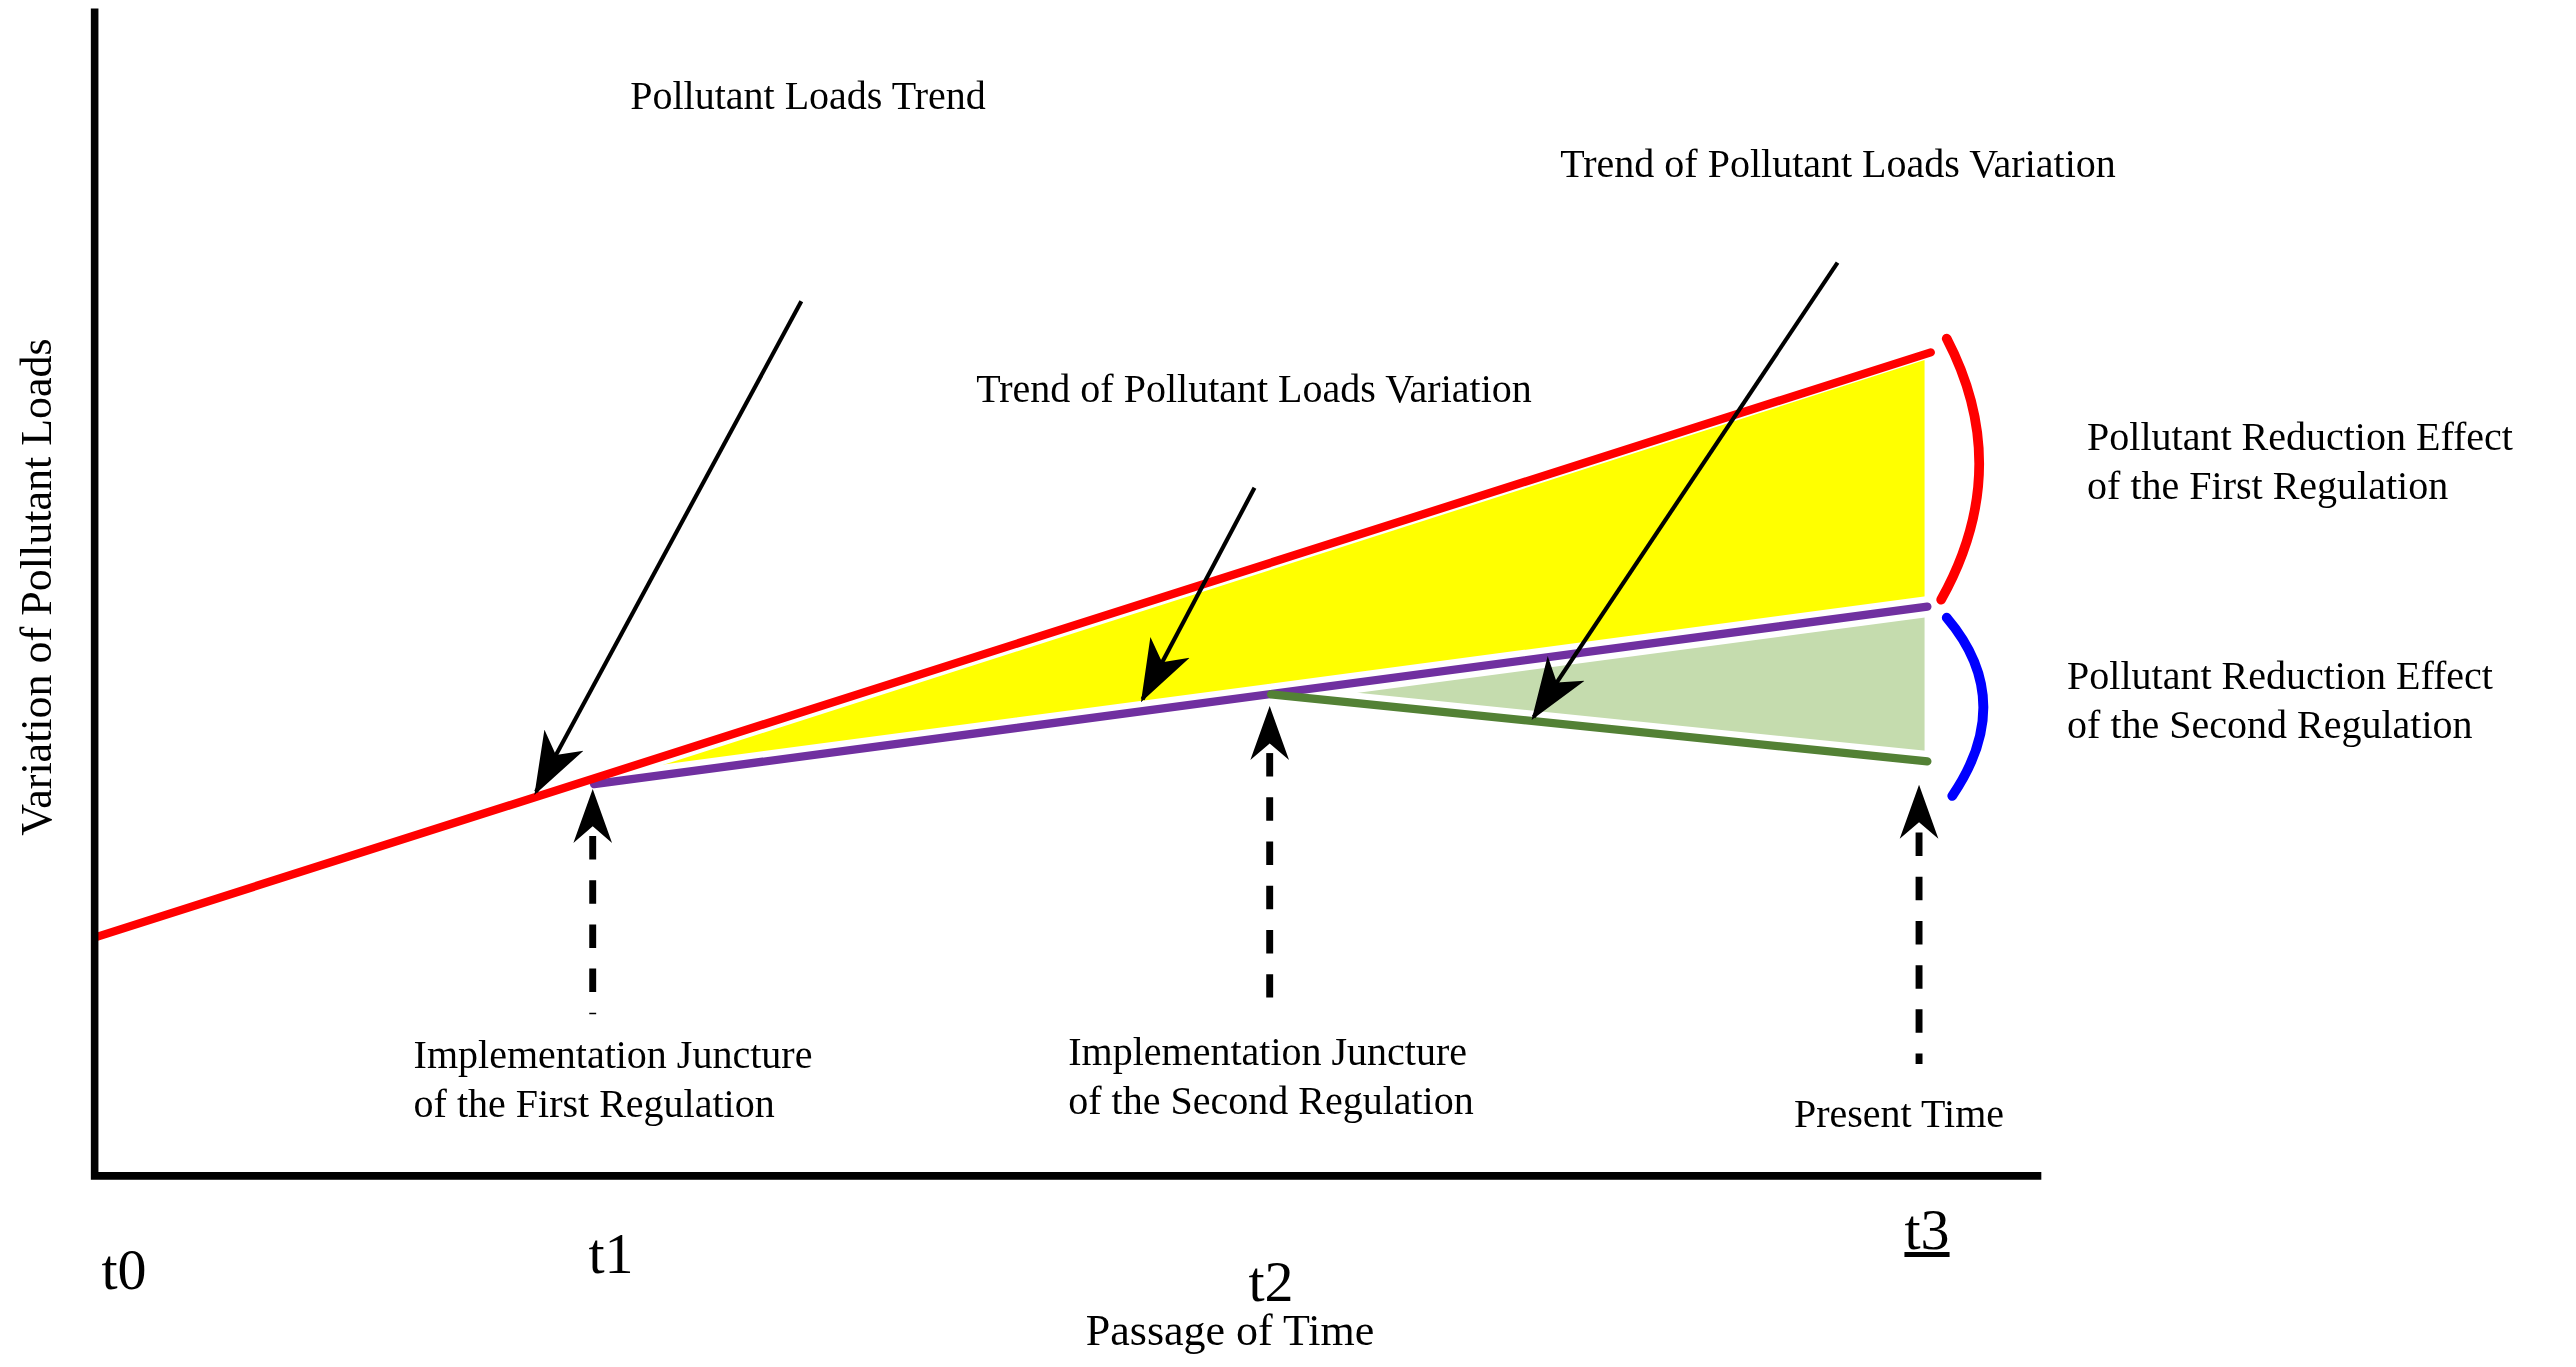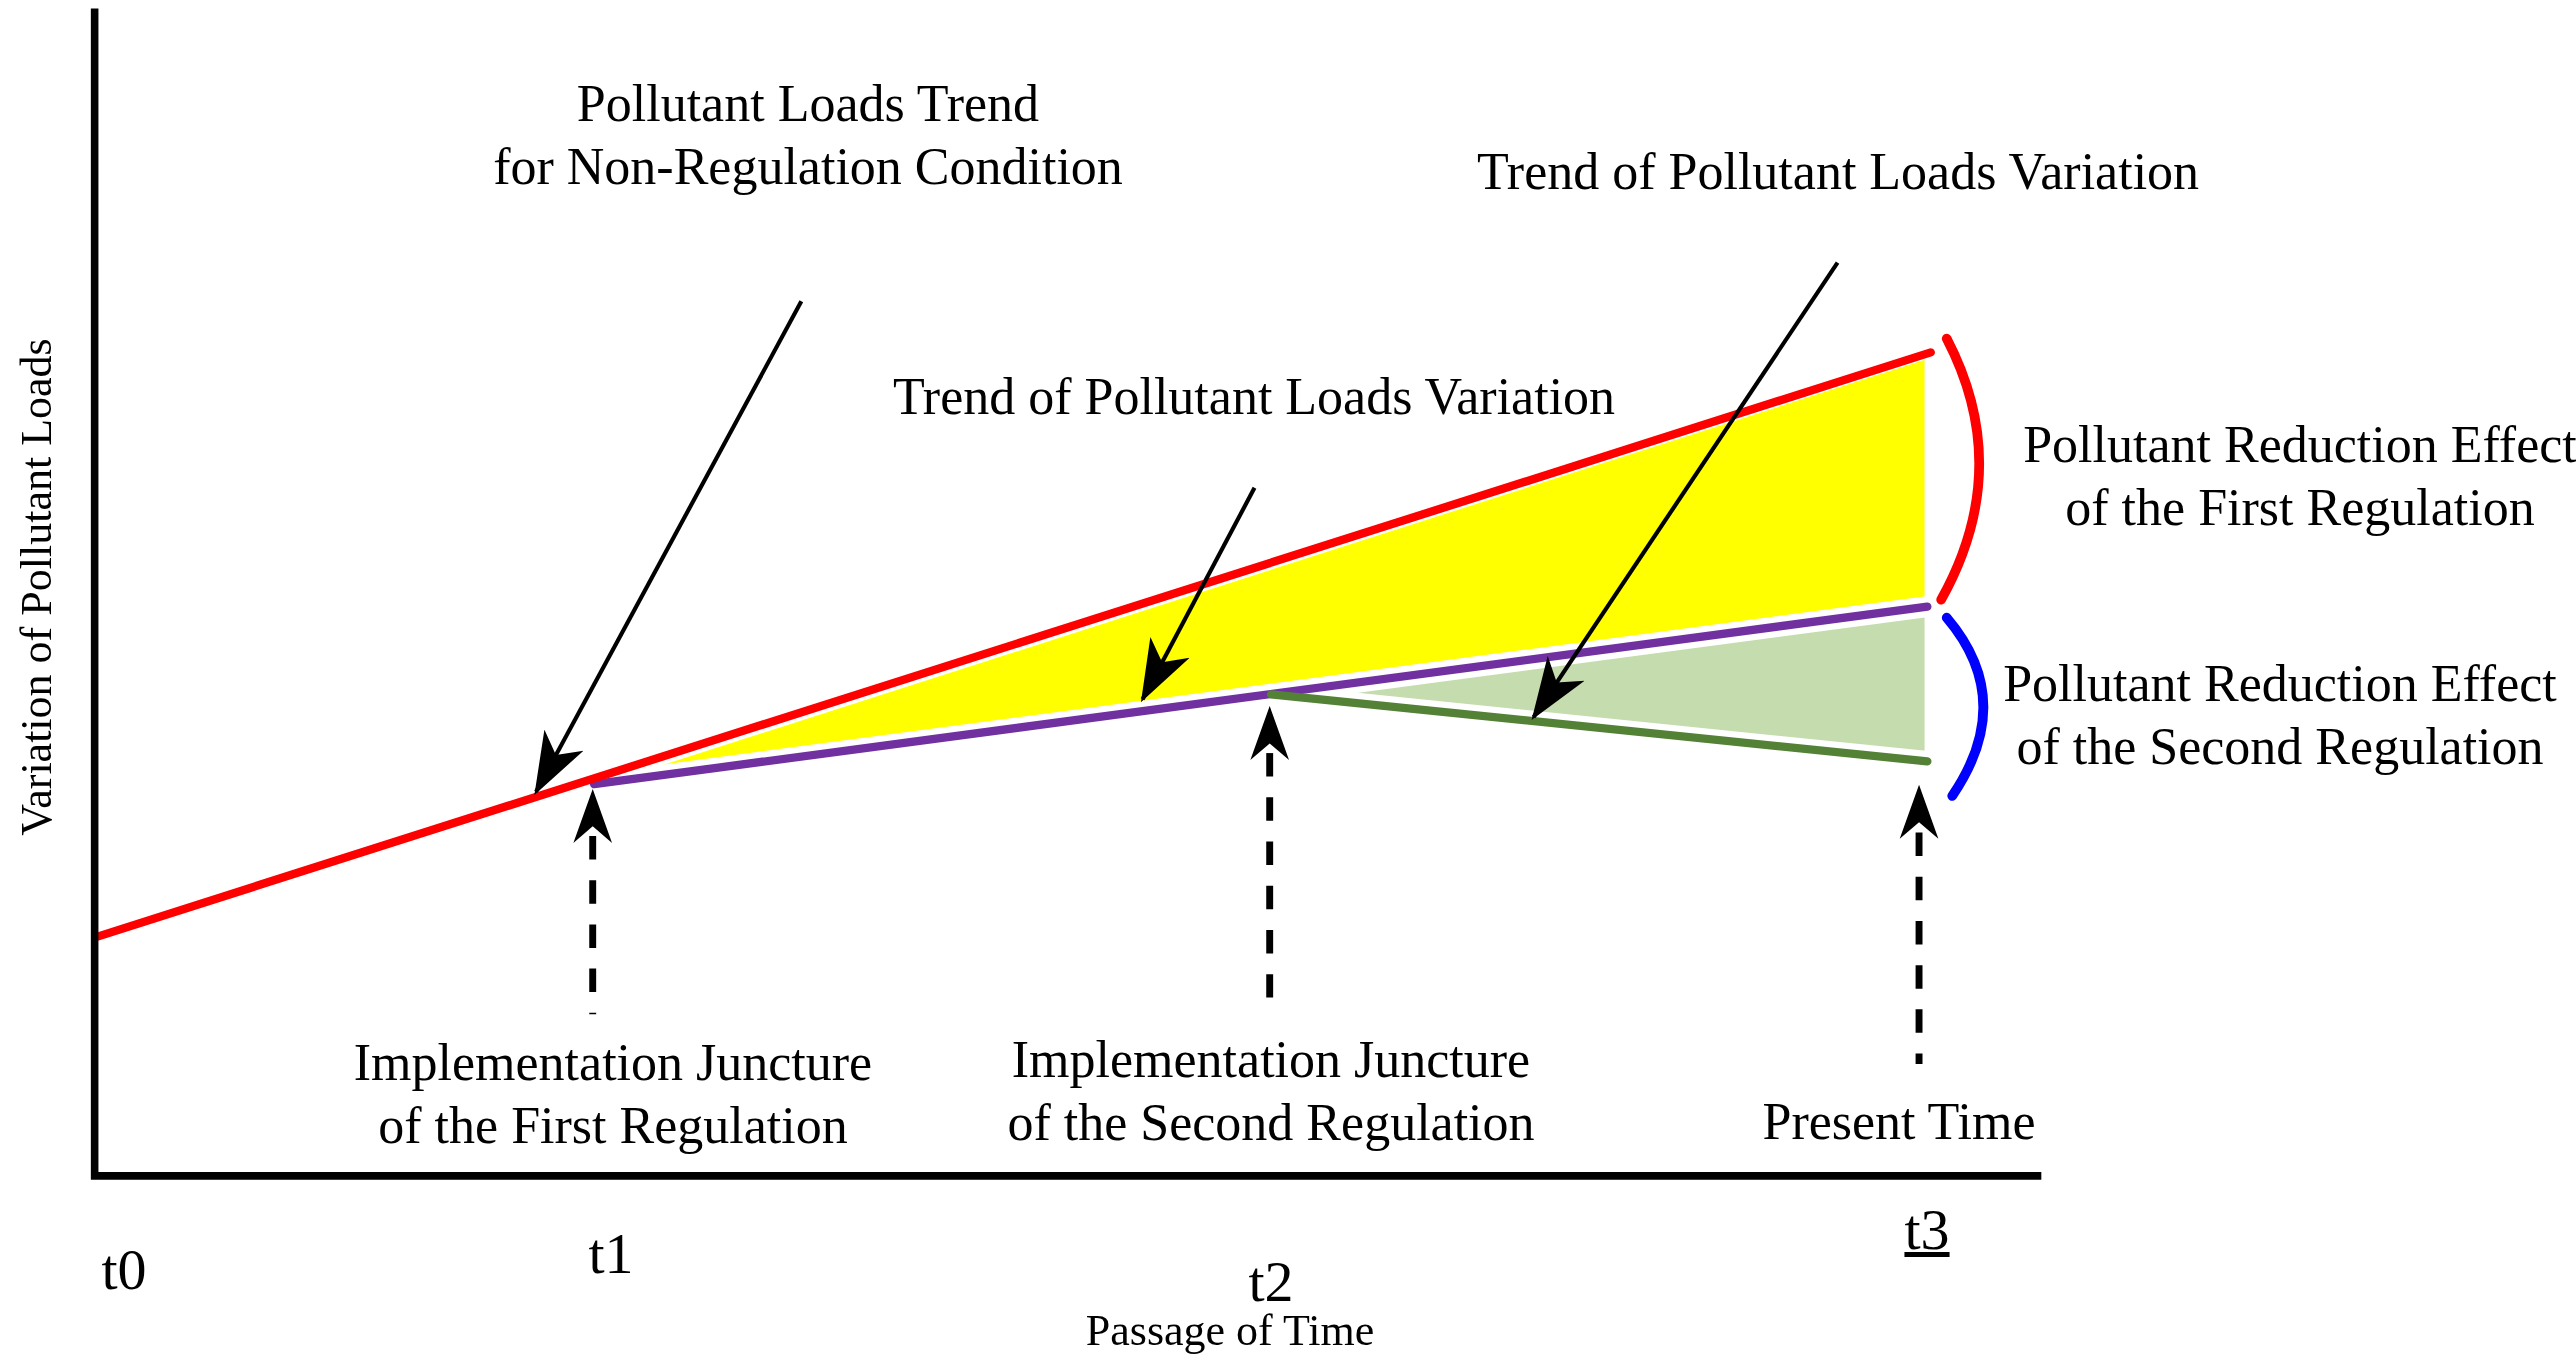--- a/index.html
+++ b/index.html
@@ -8,22 +8,22 @@
     width:2576px; height:1368px;
     background:#ffffff;
     font-family:"Liberation Serif", serif;
     color:#000;
     overflow:hidden;
   }
   svg.layer { position:absolute; left:0; top:0; }
   .label {
     position:absolute;
     transform:translateX(-50%);
-    text-align:center;
-    font-size:52px;
+    text-align:left;
+    font-size:40px;
     line-height:1.22;
     white-space:nowrap;
   }
   .label span { display:block; }
   .tick {
     position:absolute;
     transform:translateX(-50%);
     font-size:58px;
     line-height:1;
   }
@@ -87,21 +87,20 @@
   <div class="ylabel">Variation of Pollutant Loads</div>
   <div class="xlabel">Passage of Time</div>
 
   <div class="tick" style="left:124px; top:1201px;margin-top:40px;">t0</div>
   <div class="tick" style="left:611px; top:1201px;margin-top:24px;">t1</div>
   <div class="tick" style="left:1271px; top:1253px;">t2</div>
   <div class="tick" style="left:1927px; top:1201px;text-decoration:underline;">t3</div>
 
   <div class="label" style="left:808px; top:72px;">
     <span>Pollutant Loads Trend</span>
-    <span>for Non-Regulation Condition</span>
   </div>
 
   <div class="label" style="left:1838px; top:140px;">
     <span>Trend of Pollutant Loads Variation</span>
   </div>
 
   <div class="label" style="left:1254px; top:365px;">
     <span>Trend of Pollutant Loads Variation</span>
   </div>
 

